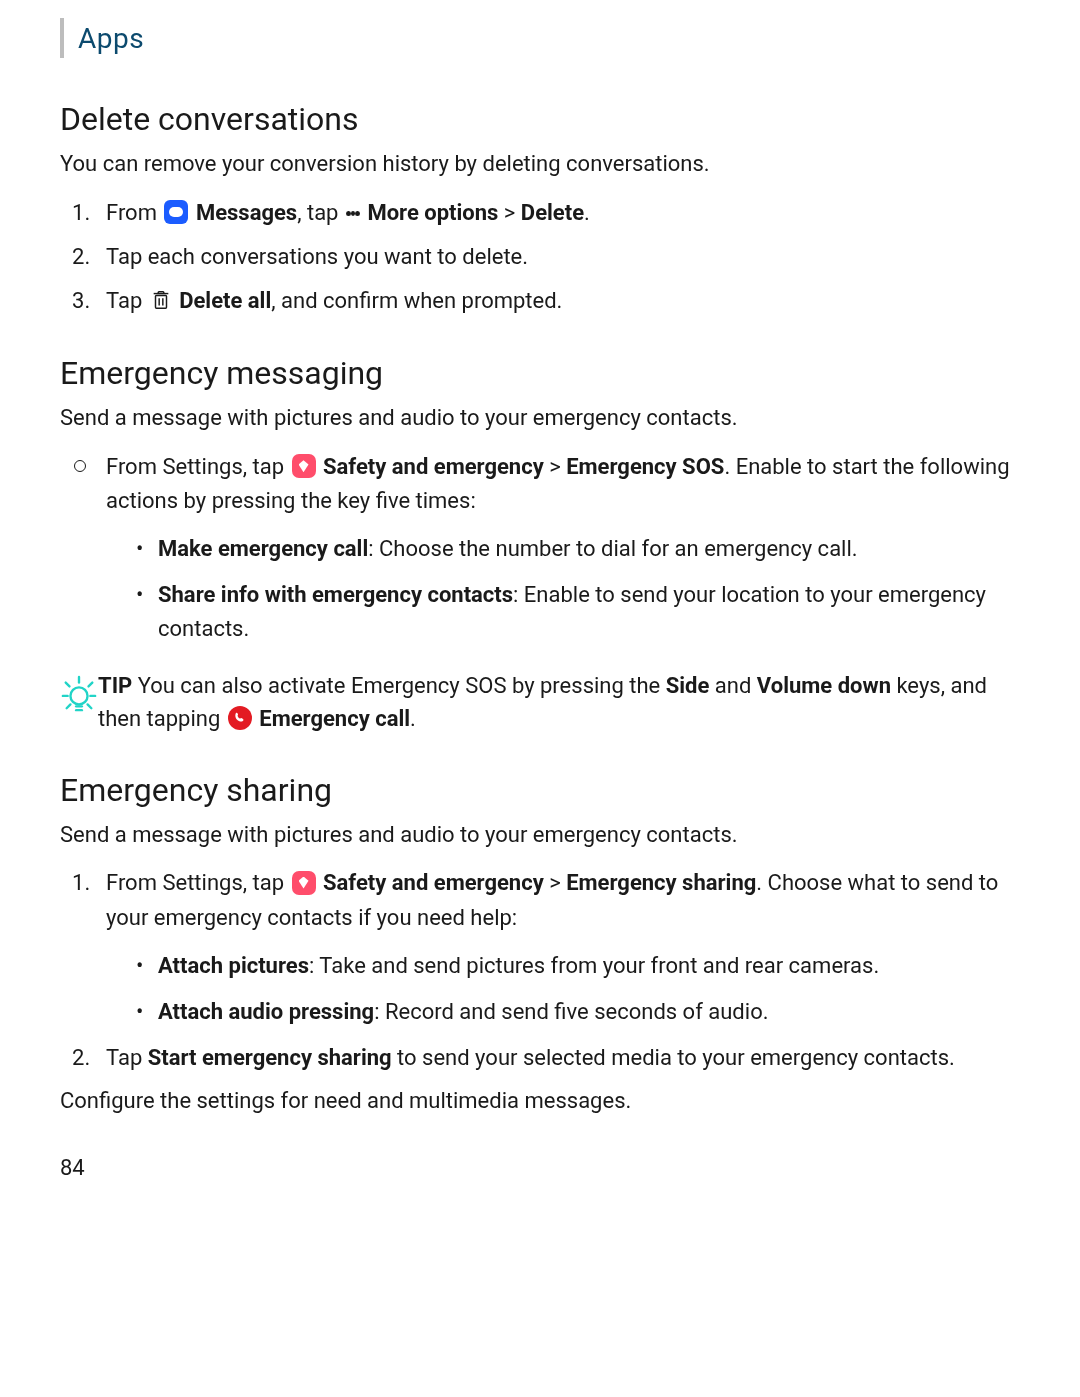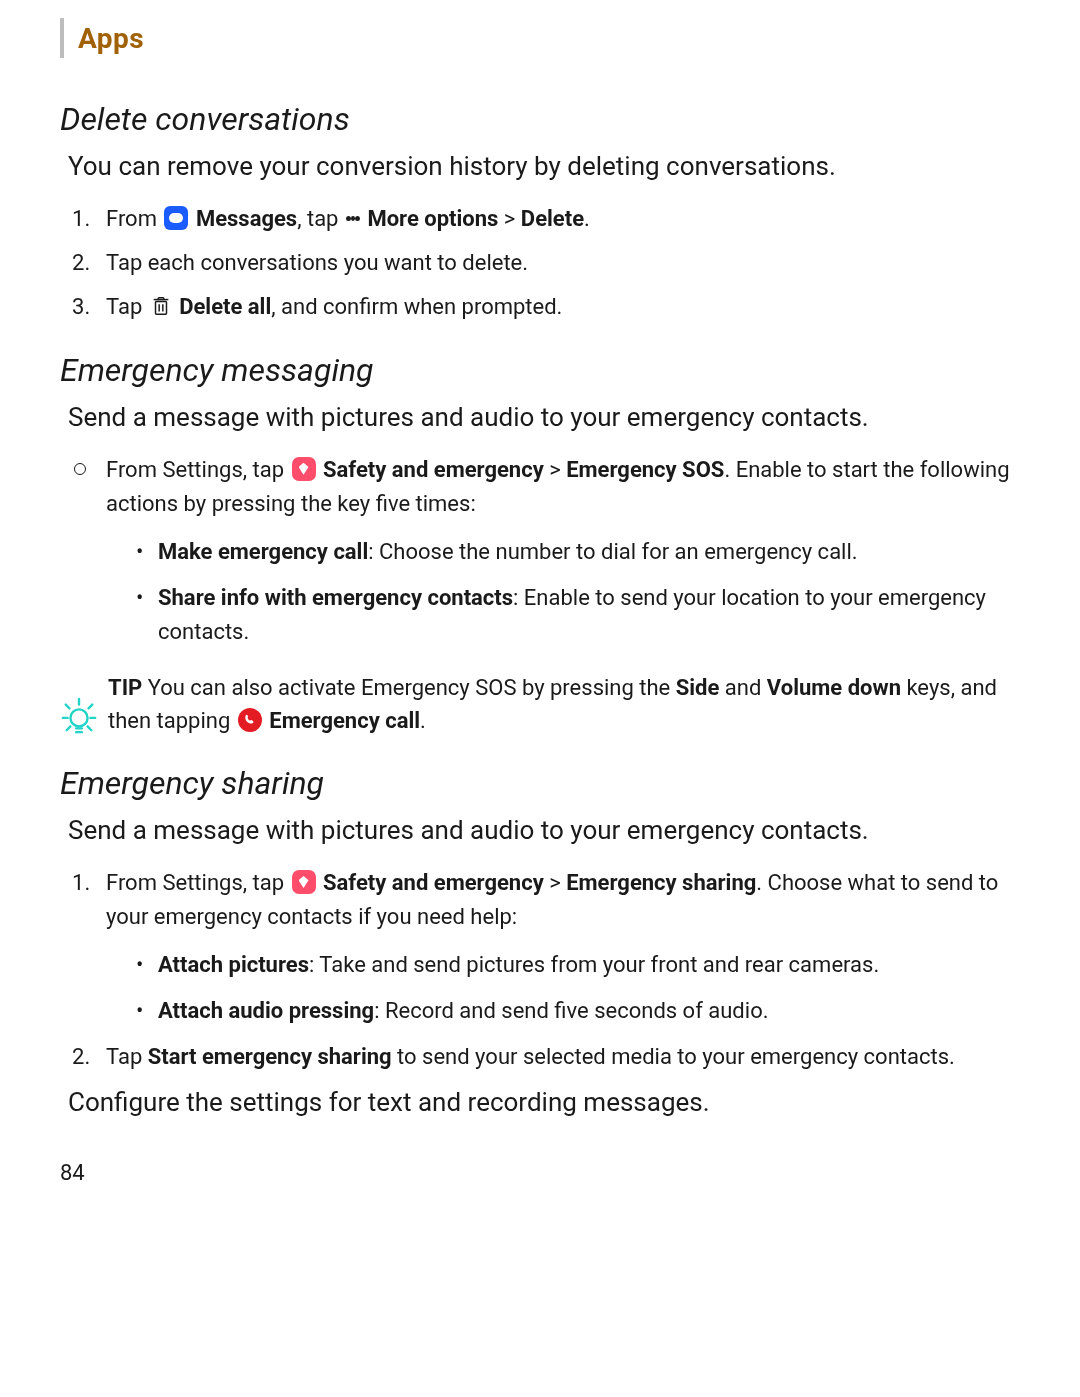--- a/index.html
+++ b/index.html
@@ -19,37 +19,35 @@
     margin-bottom: 42px;
   }
   .header-bar {
     width: 4px;
     height: 40px;
     background: #bdbdbd;
     margin-right: 14px;
   }
   .header-label {
     font-size: 28px;
-    color: #a16207;
-    font-weight: 700;
+    color: #0c4a6e;
+    font-weight: 400;
     letter-spacing: 0.5px;
   }
   h2 {
     font-size: 32px;
     font-weight: 400;
     margin-bottom: 10px;
-    margin-top: 27px;
+    margin-top: 36px;
     letter-spacing: 0px;
-    font-style: italic;
   }
   p.intro {
-    font-size: 26px;
+    font-size: 22px;
     line-height: 1.45;
     margin-bottom: 16px;
-    margin-left: 8px;
   }
   ol {
     list-style: none;
     counter-reset: item;
     padding-left: 28px;
     margin-bottom: 6px;
   }
   ol > li {
     counter-increment: item;
     font-size: 22px;
@@ -159,23 +157,22 @@
   }
   .icon.emergency-call {
     width: 24px; height: 24px;
     background: #e31b23;
     border-radius: 50%;
     position: relative;
     top: -2px;
   }
   .tip-block {
     display: flex;
-    align-items: flex-end;
+    align-items: flex-start;
     margin: 22px 0 8px 0;
-    gap: 10px;
   }
   .tip-icon {
     flex-shrink: 0;
     width: 38px;
     height: 42px;
     margin-top: 4px;
   }
   .tip-text {
     font-size: 22px;
     line-height: 1.5;
@@ -281,16 +278,16 @@
       <ul class="dot-list">
         <li><span class="bold">Attach pictures</span><span>: Take and send pictures from your front and rear cameras.</span></li>
         <li><span class="bold">Attach audio pressing</span><span>: Record and send five seconds of audio.</span></li>
       </ul>
     </li>
     <li>
       <span>Tap </span><span class="bold">Start emergency sharing</span><span> to send your selected media to your emergency contacts.</span>
     </li>
   </ol>
 
-  <p class="intro">Configure the settings for text and recording messages.</p>
+  <p class="intro">Configure the settings for need and multimedia messages.</p>
 
   <div class="page-number">84</div>
 </div>
 
 </body></html>

